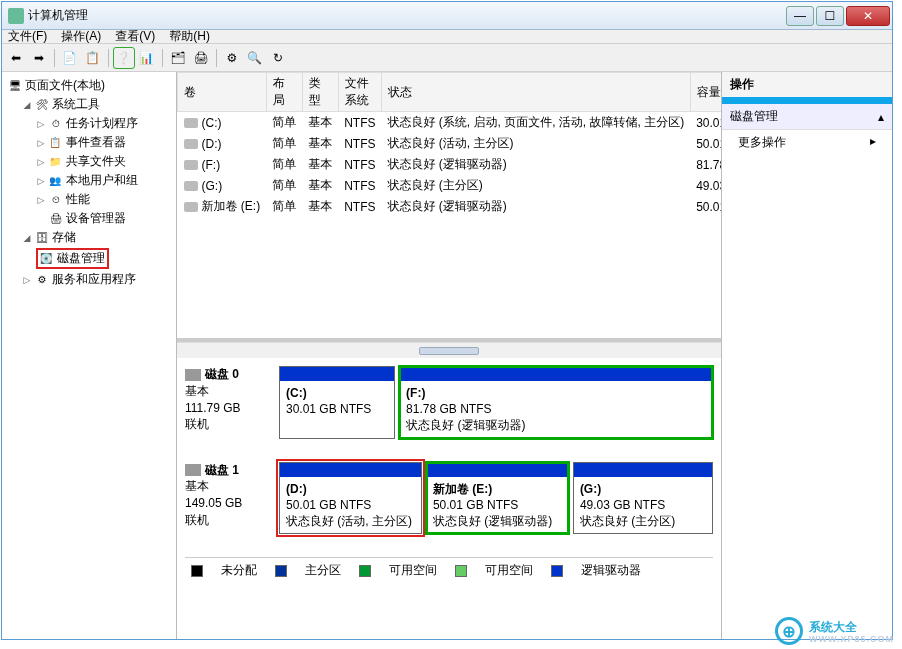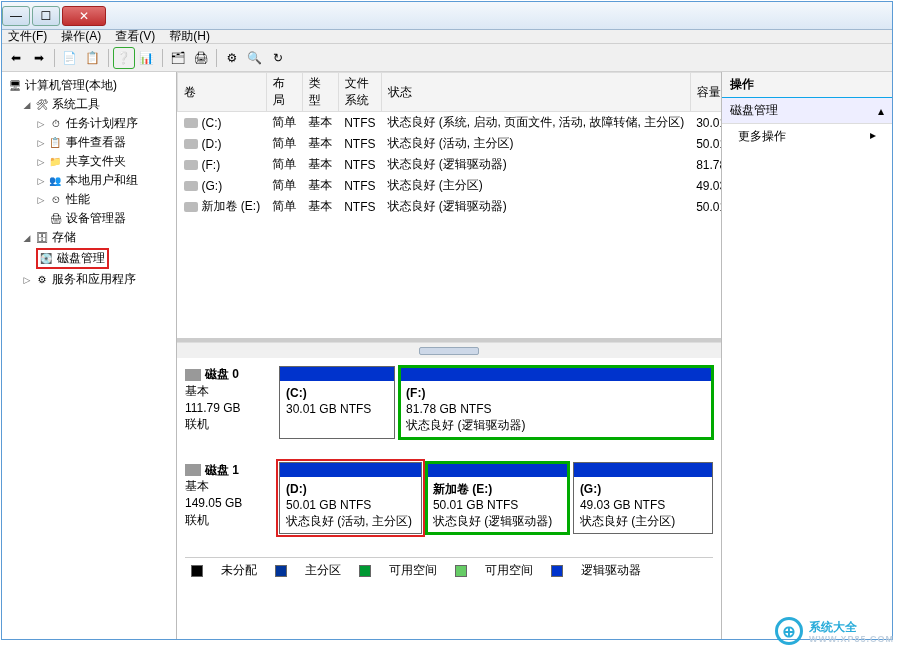--- a/index.html
+++ b/index.html
@@ -34,37 +34,41 @@
 .disk-info .di-icon { width:16px; height:12px; background:#999; display:inline-block; margin-right:4px; vertical-align:middle;}
 .disk-partitions { flex:1; display:flex; gap:4px; position:relative;}
 .partition { border:1px solid #666; display:flex; flex-direction:column; }
 .part-header { height:14px; background:#0033cc;}
 .part-body { flex:1; padding:4px 6px; font-size:11px; line-height:1.35; background:#fff;}
 .highlight-red { outline:2px solid #d22; outline-offset:1px;}
 .highlight-green { outline:3px solid #0a0; outline-offset:-2px;}
 .legend { position:sticky; bottom:0; display:flex; align-items:center; gap:18px; padding:4px 6px; border-top:1px solid #ccc; background:#fff; font-size:11px;}
 .legend-sw { width:12px; height:12px; display:inline-block; border:1px solid #666;}
 .action-pane { width:170px; padding:0; background:#fff;}
-.action-header { background:#f4f4f4; border-bottom:1px solid #0ea5e9; padding:4px 8px; font-weight:bold;}
+.action-header { background:#f4f4f4; border-bottom:7px solid #0ea5e9; padding:4px 8px; font-weight:bold;}
 .action-sub { padding:4px 8px; display:flex; justify-content:space-between; align-items:center; background:#eef; border-bottom:1px solid #ddd;}
 .action-item { padding:4px 16px; cursor:pointer; display:flex; justify-content:space-between;}
 .scroll-hint { height:16px; background:#f0f0f0; border-top:1px solid #ddd; display:flex; align-items:center; justify-content:center;}
 .scroll-thumb { width:60px; height:8px; background:#cdd8e8; border:1px solid #9ab; border-radius:2px;}
 .tree-selected { background:#fff; }
 .red-box { border:2px solid #d22; padding:0 2px;}
 .watermark { position:absolute; right:8px; bottom:4px; display:flex; align-items:center; gap:6px; color:#1fa8d8; font-size:14px; font-weight:bold; opacity:0.95; pointer-events:none;}
 .watermark-icon { width:28px; height:28px; border:3px solid #1fa8d8; border-radius:50%; display:flex; align-items:center; justify-content:center; font-size:16px;}
 .watermark-sub { font-size:9px; color:#bcd; letter-spacing:1px; display:block; margin-top:-2px;}
 </style>
 </head>
 <body>
 
 <div class="window">
 
   <div class="titlebar">
+    <div class="titlebar-left">
+      <span class="title-icon"></span>
+      <span>计算机管理</span>
+    </div>
     <div class="win-buttons">
       <div class="win-btn">
           <span>—</span>
         </div>
       <div class="win-btn">
           <span>☐</span>
         </div>
       <div class="win-btn close">
           <span>✕</span>
         </div>
@@ -94,21 +98,21 @@
     <div class="tb-btn">⚙</div>
     <div class="tb-btn">🔍</div>
     <div class="tb-btn">↻</div>
   </div>
 
   <div class="content">
 
     <div class="tree-pane">
       <div class="tree-node">
         <span class="tree-icon">🖥</span>
-        <span>计算机管理(本地)</span>
+        <span>页面文件(本地)</span>
       </div>
       <div class="tree-children">
         <div class="tree-node">
           <span class="tree-expand">◢</span>
           <span class="tree-icon">🛠</span>
           <span>系统工具</span>
         </div>
         <div class="tree-children">
           <div class="tree-node">
               <span class="tree-expand">▷</span>

